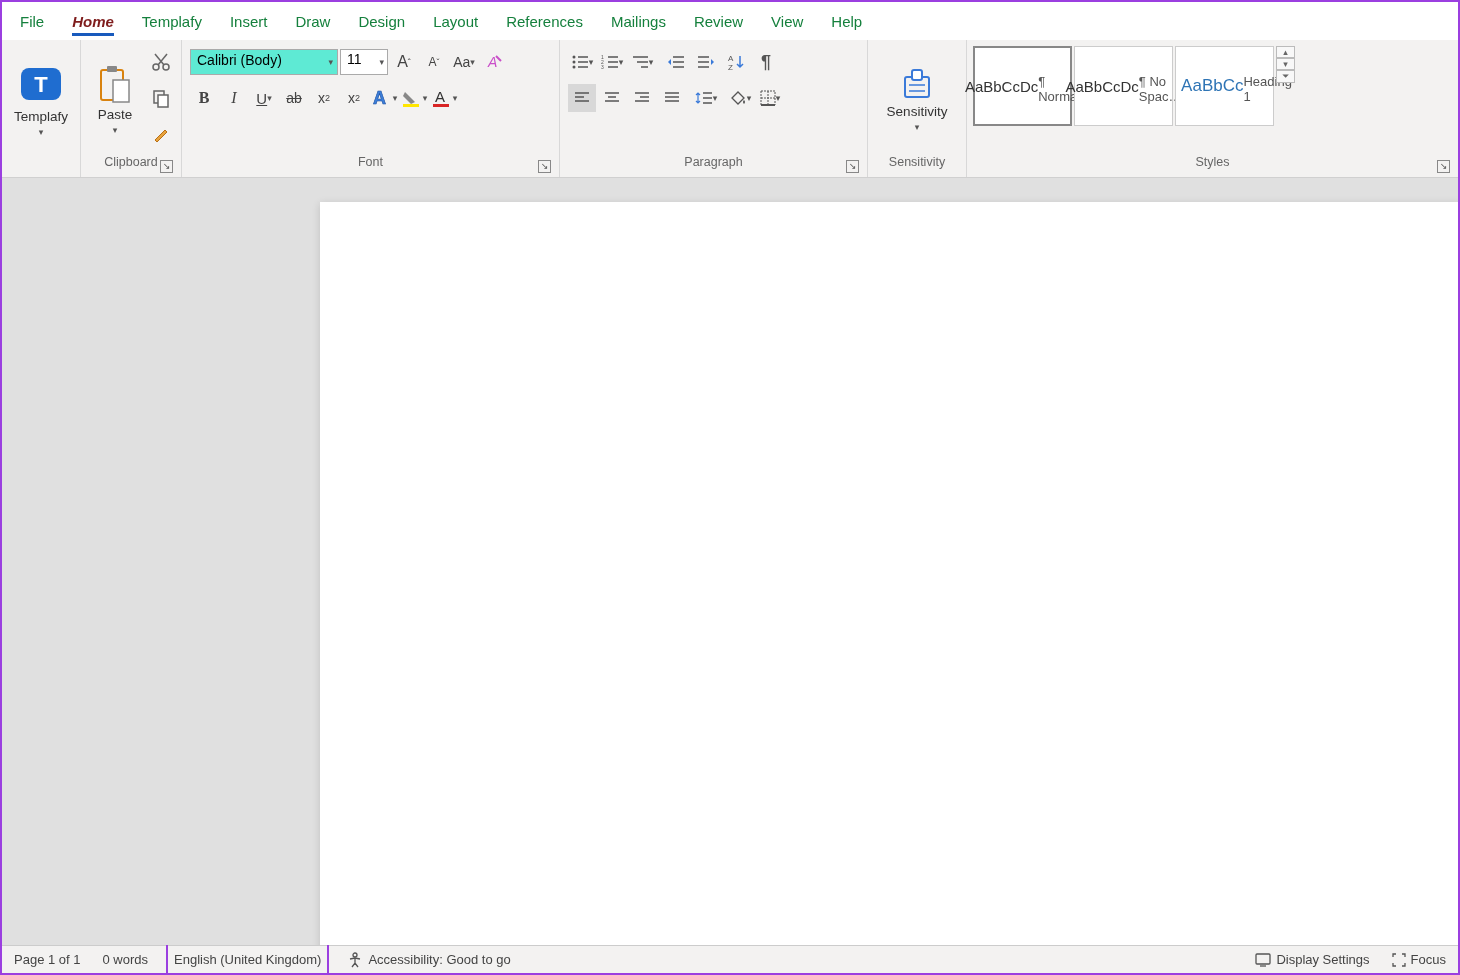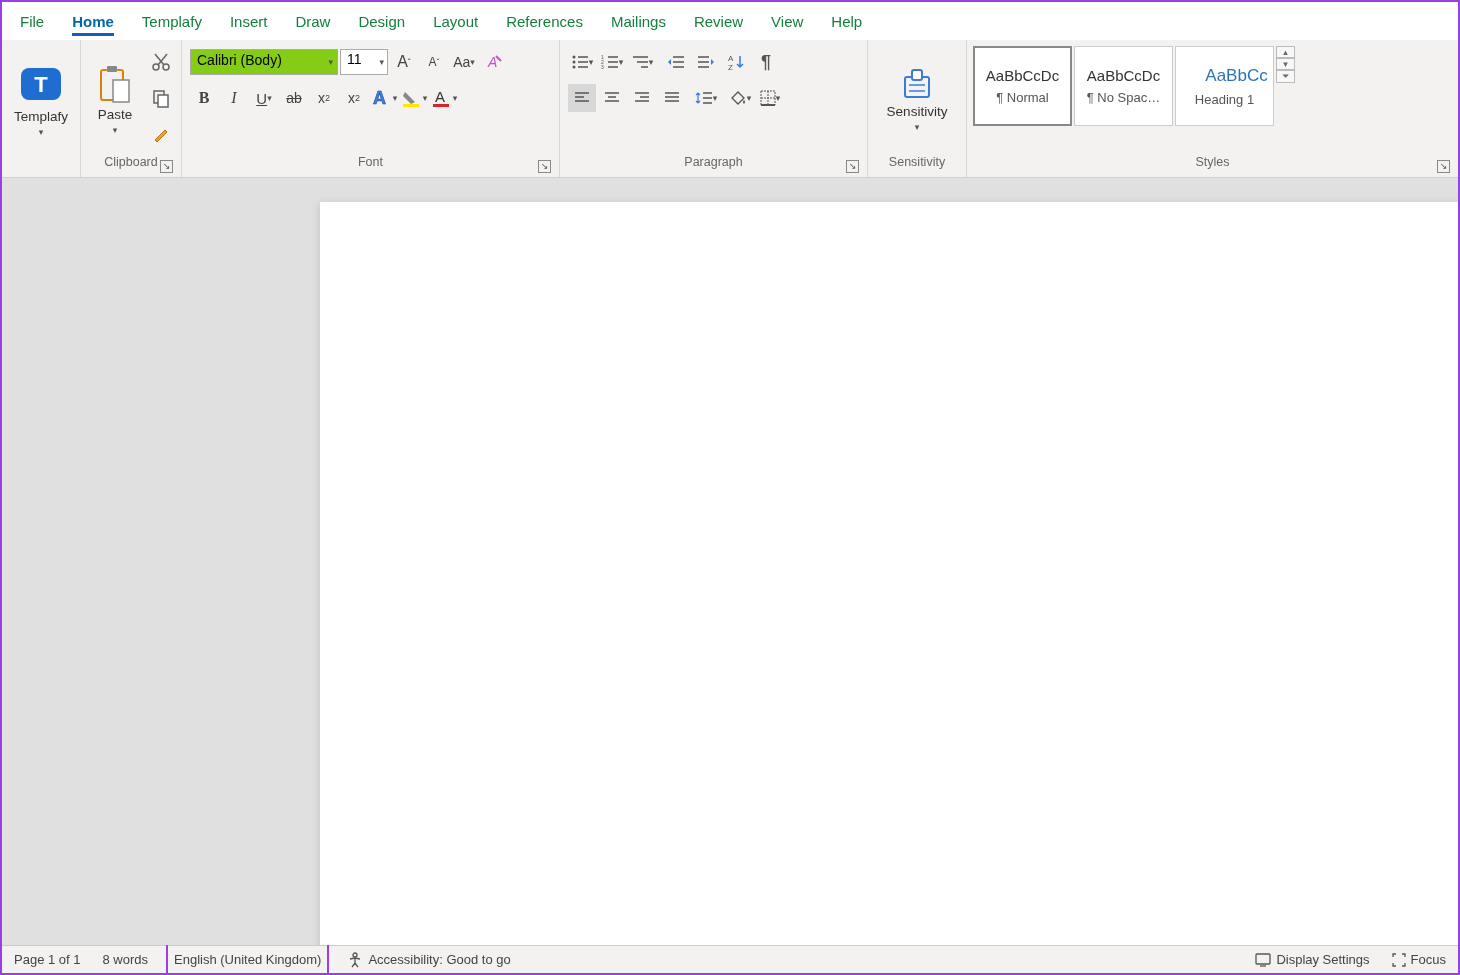--- a/index.html
+++ b/index.html
@@ -1,38 +1,38 @@
 <!DOCTYPE html>
 <html><head>
 <meta charset="utf-8">
 <style>
 * { box-sizing: border-box; margin: 0; padding: 0; font-family: "Segoe UI", Arial, sans-serif; }
 body { background: #e0e0e0; width: 1460px; height: 975px; overflow: hidden; border: 2px solid #9b3fe0; display: flex; flex-direction: column; }
 .menubar { background: #fff; display: flex; align-items: center; height: 38px; padding: 0 4px; }
 .menubar .tab { padding: 6px 14px; font-size: 15px; color: #15803d; cursor: pointer; position: relative; }
-.menubar .tab.active { font-weight: 600; color: #0369a1; }
+.menubar .tab.active { font-weight: 600; color: #7f1d1d; font-style: italic; }
 .menubar .tab.active::after { content: ""; position: absolute; bottom: 0; left: 14px; right: 14px; height: 3px; background: #185abd; }
 .ribbon { background: #f3f2f1; display: flex; height: 138px; border-bottom: 1px solid #d0d0d0; }
 .group { border-right: 1px solid #d8d8d8; display: flex; flex-direction: column; padding: 4px 6px 2px 6px; }
 .group-body { flex: 1; display: flex; align-items: flex-start; gap: 4px; }
 .group-label { height: 20px; font-size: 12.5px; color: #666; text-align: center; position: relative; }
 .group-label .dialog-launcher { position: absolute; right: 2px; bottom: 2px; width: 13px; height: 13px; border: 1px solid #888; font-size: 9px; line-height: 11px; text-align: center; color: #555;}
 .bigbtn { display: flex; flex-direction: column; align-items: center; justify-content: center; width: 66px; height: 100%; cursor: pointer; gap: 3px; font-size: 13.5px; color: #333; }
 .dropdown-arrow { font-size: 9px; color: #555; }
 .col { display: flex; flex-direction: column; gap: 2px; align-items: center; }
 .row { display: flex; align-items: center; gap: 2px; }
 .smallbtn { width: 28px; height: 28px; display: flex; align-items: center; justify-content: center; cursor: pointer; color: #444; }
-.fontname { width: 148px; height: 26px; border: 1px solid #aaa; background: #84cc16; font-size: 14px; padding: 2px 38px 2px 6px; position: relative; }
+.fontname { width: 148px; height: 26px; border: 1px solid #aaa; background: #5eead4; font-size: 14px; padding: 2px 38px 2px 6px; position: relative; }
 .fontname .arrow { position: absolute; right: 4px; top: 50%; transform: translateY(-50%); font-size: 9px; color: #555; }
 .fontsize { width: 48px; height: 26px; border: 1px solid #aaa; background: #fff; font-size: 14px; padding: 1px 18px 1px 6px; position: relative; }
 .fontsize .arrow { position: absolute; right: 3px; top: 50%; transform: translateY(-50%); font-size: 9px; color: #555; }
 .font-group-body { flex-direction: column; gap: 8px; padding: 4px 2px; }
 .para-group-body { flex-direction: column; gap: 8px; padding: 4px 2px; }
 .styles-body { padding: 2px 0; gap: 0; }
-.style-item { width: 99px; height: 80px; border: 1px solid #ccc; background: #fff; display: flex; flex-direction: column; align-items: center; justify-content: center; cursor: pointer; margin-right: 2px; }
+.style-item { width: 99px; height: 80px; border: 1px solid #ccc; background: #fff; display: flex; flex-direction: row; align-items: center; justify-content: center; cursor: pointer; margin-right: 2px; }
 .style-item.selected { border: 2px solid #888; }
 .style-preview { font-size: 15px; color: #333; }
 .style-preview.heading { color: #2e74b5; font-size: 17px; margin-left: 24px; }
 .style-name { font-size: 13px; color: #555; margin-top: 6px; }
 .style-scroll { width: 19px; display: flex; flex-direction: column; }
 .style-scroll div { flex: 1; border: 1px solid #bbb; display: flex; align-items: center; justify-content: center; font-size: 9px; color: #666; cursor: pointer; background: #f8f8f8; }
 .editor-area { flex: 1; background: #e0e0e0; position: relative; overflow: hidden; }
 .page { position: absolute; top: 24px; left: 318px; width: 1140px; height: 760px; background: #fff; box-shadow: 0 2px 8px rgba(0,0,0,0.15); }
 .statusbar { height: 28px; background: #f3f2f1; border-top: 1px solid #ccc; display: flex; align-items: center; font-size: 13px; color: #444; padding: 0 8px; gap: 14px; }
 .statusbar .spacer { flex: 1; }
@@ -354,21 +354,21 @@
     </div>
   </div>
 </div>
 
 <div class="editor-area">
   <div class="page"></div>
 </div>
 
 <div class="statusbar">
   <div class="item">Page 1 of 1</div>
-  <div class="item">8 words</div>
+  <div class="item">0 words</div>
   <div class="item highlight">English (United Kingdom)</div>
   <div class="item">
     <svg width="16" height="16" viewBox="0 0 16 16">
         <circle cx="8" cy="3" r="2" fill="none" stroke="#555" stroke-width="1.3"></circle>
         <path d="M3 7 L8 6 L13 7 M8 6 L8 11 M5 15 L8 11 L11 15" fill="none" stroke="#555" stroke-width="1.3"></path>
       </svg>
     <span>Accessibility: Good to go</span>
   </div>
   <div class="spacer"></div>
   <div class="item">

